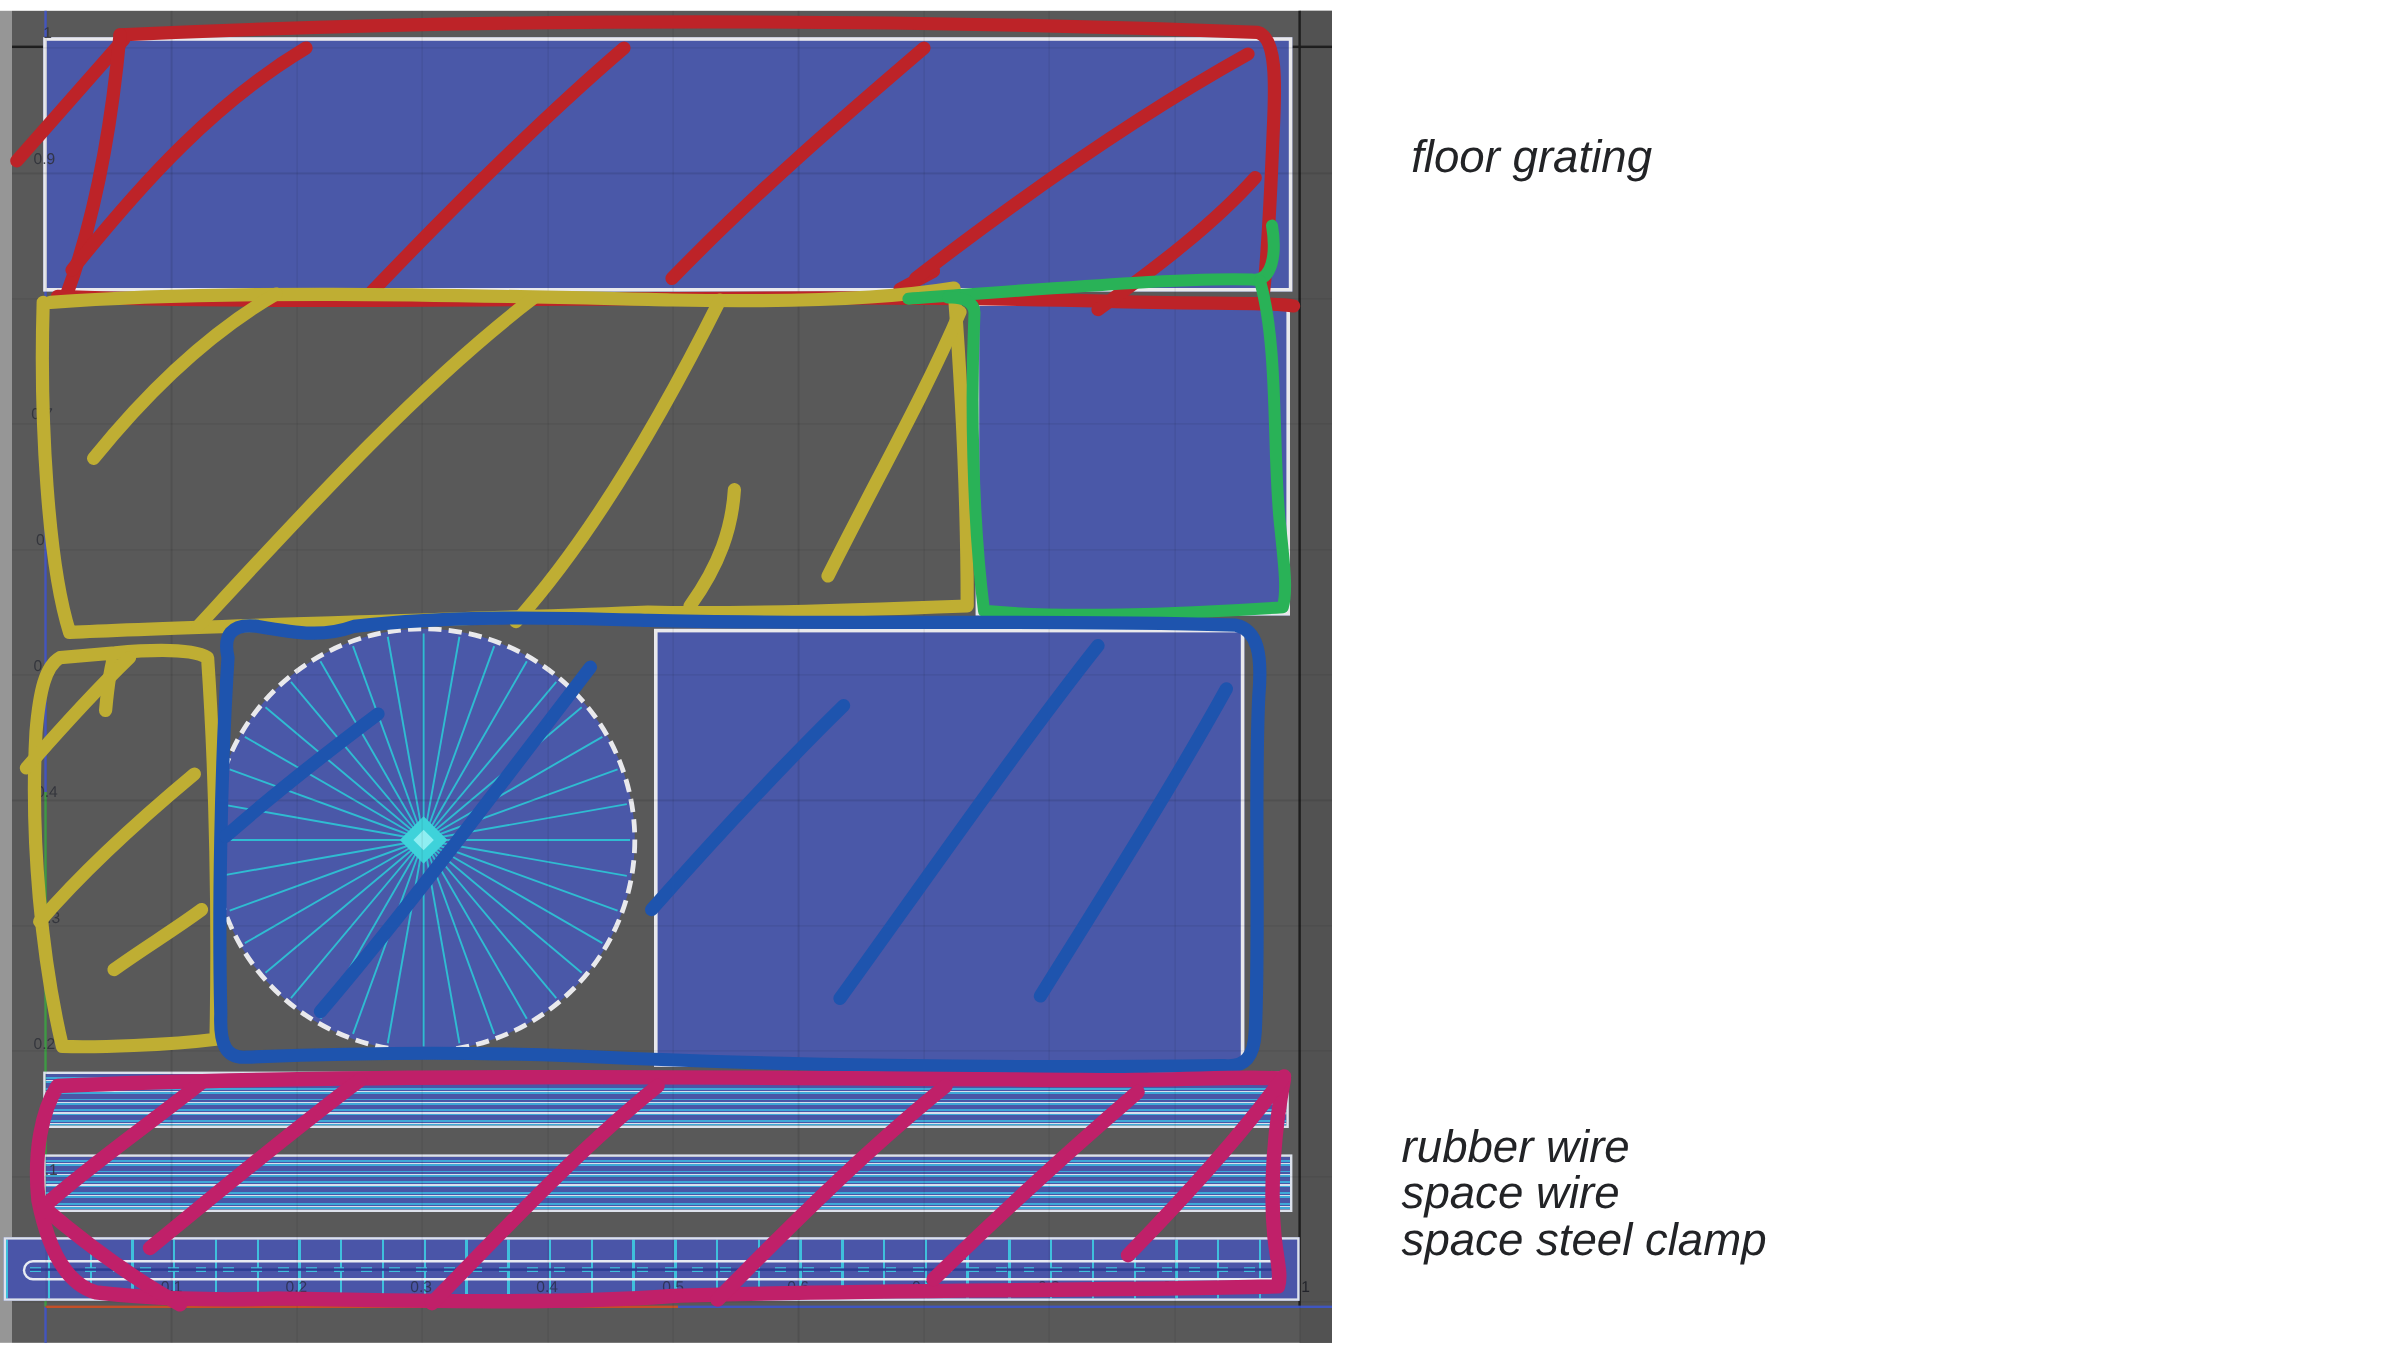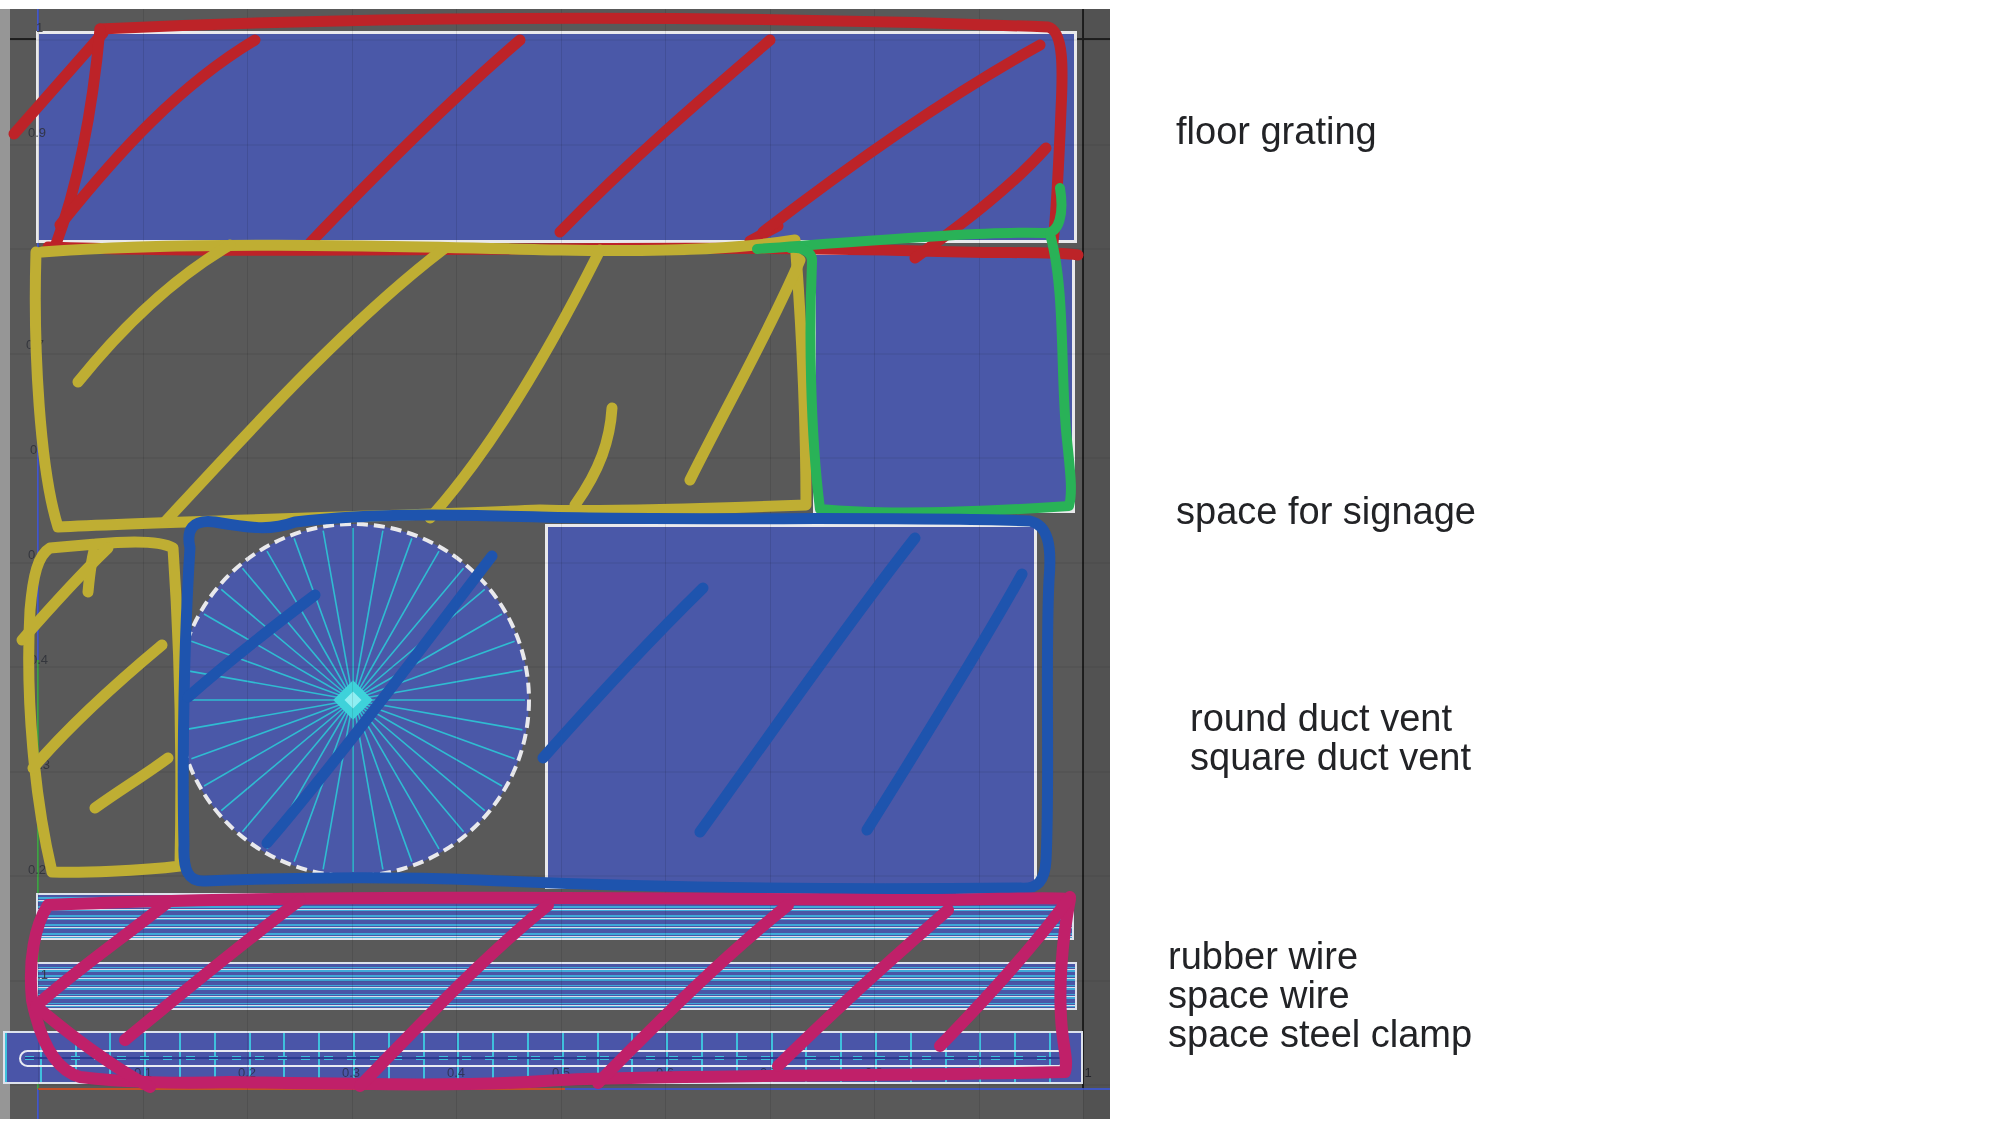--- a/index.html
+++ b/index.html
@@ -27,21 +27,21 @@
   
   #grid{position:absolute;left:10px;top:9px;width:1100px;height:1110px;pointer-events:none;
      background-image:
        repeating-linear-gradient(to right, rgba(0,0,0,0.10) 0 1px, transparent 1px 104.5px),
        repeating-linear-gradient(to bottom, rgba(0,0,0,0.10) 0 1px, transparent 1px 104.5px);
      background-position:28px 30.5px;}
   .tick{position:absolute;font-size:13px;color:#2e3038;opacity:.85;line-height:13px;}
   .btick{position:absolute;font-size:13px;color:#1d1f26;opacity:.6;line-height:13px;width:26px;text-align:center;}
   svg.overlay{position:absolute;left:0;top:0;pointer-events:none;}
   
-  .lbl{position:absolute;font-size:38px;line-height:39px;color:#222326;white-space:nowrap;}
+  .lbl{position:absolute;font-size:38px;line-height:39px;color:#222326;white-space:nowrap;font-style:italic;}
 </style>
 </head>
 <body>
 
 <div id="stage">
 
   <div id="left-edge"></div>
   <div id="canvas">
     <div id="outer-right"></div>
 
@@ -182,23 +182,18 @@
       <path d="M 168,902 C 120,940 70,975 36,1006 C 70,1035 110,1065 150,1087"></path>
       <path d="M 125,1040 C 180,995 240,945 300,900"></path>
       <path d="M 360,1086 C 420,1025 480,960 548,905"></path>
       <path d="M 598,1083 C 655,1025 720,960 788,905"></path>
       <path d="M 778,1066 C 830,1015 890,960 948,910"></path>
       <path d="M 940,1046 C 985,1000 1035,945 1070,897"></path>
     </g>
   </svg>
 
   <div class="lbl" style="left:1176px;top:112px;">floor grating</div>
-  <div class="lbl" style="left:1176px;top:492px;">space for signage</div>
-  <div class="lbl" style="left:1190px;top:699px;">
-    <div>round duct vent</div>
-    <div>square duct vent</div>
-  </div>
   <div class="lbl" style="left:1168px;top:937px;">
     <div>rubber wire</div>
     <div>space wire</div>
     <div>space steel clamp</div>
   </div>
 </div>
 
 </body></html>

